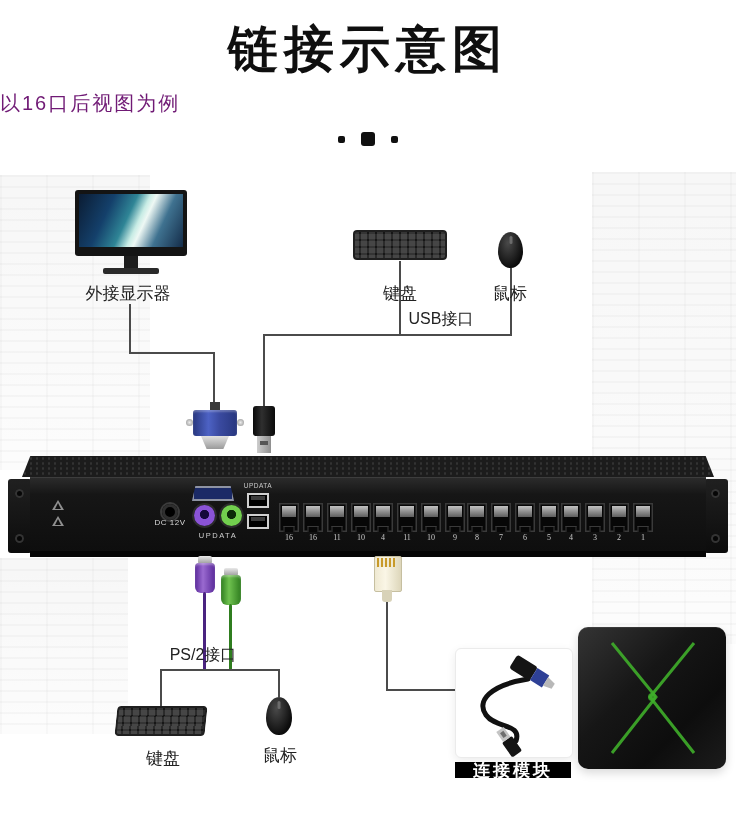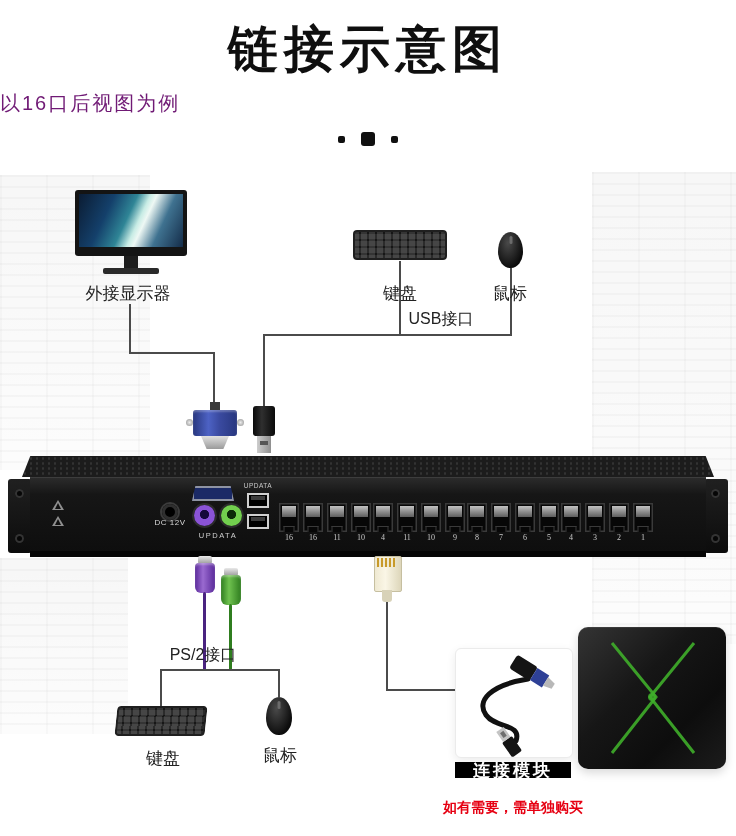--- a/index.html
+++ b/index.html
@@ -319,15 +319,14 @@
         <polygon points="16,-5 25,-3 25,3 16,5" fill="#b8b8b8"></polygon>
       </g>
       <g transform="translate(52,92) rotate(55)">
         <rect x="-2" y="-6" width="18" height="12" rx="2" fill="#141414"></rect>
         <rect x="-14" y="-4.5" width="12" height="9" fill="#c4c4c4"></rect>
         <rect x="-11" y="-2" width="6" height="4" fill="#6e6e6e"></rect>
       </g>
     </svg>
   </div>
   <div class="module-label">连接模块</div>
-  <div class="module-note">如有需要，需单独购买</div>
 
 </div>
 
 </body></html>

